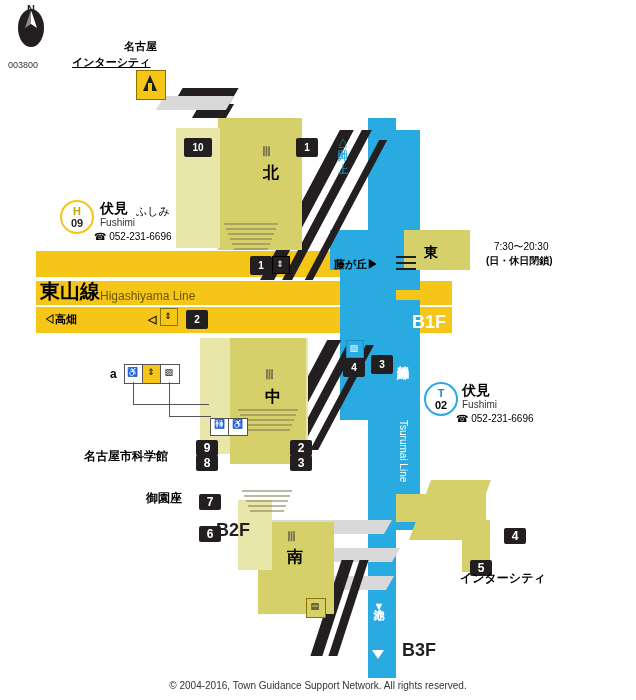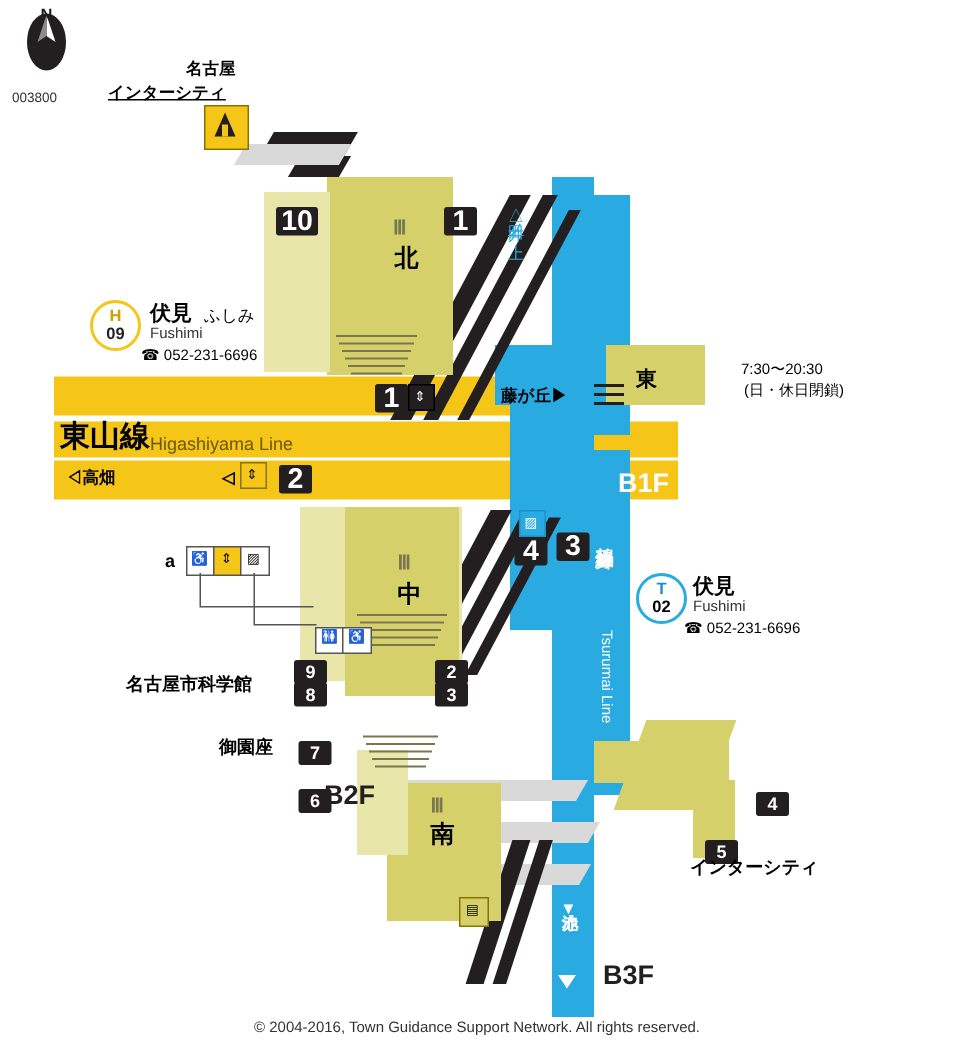--- a/index.html
+++ b/index.html
@@ -11,21 +11,21 @@
   
   .blk{position:absolute;background:#231f20;}
   .yel{position:absolute;background:#d6d06a;}
   .cyan{position:absolute;background:#29abe2;}
   .pale{position:absolute;background:#e8e6a8;}
   .gray{position:absolute;background:#d9d9d9;}
   
   .chip{position:absolute;background:#231f20;color:#ffffff;font-weight:bold;
         font-size:12px;line-height:14px;text-align:center;border-radius:2px;
         padding:1px 3px;font-family:"Liberation Sans", sans-serif;}
-  .chip.big{font-size:19px;line-height:17px;}
+  .chip.big{font-size:10px;line-height:17px;}
   
   .lbl{position:absolute;font-size:11px;line-height:13px;white-space:nowrap;}
   .lbl.b{font-weight:bold;}
   
   .bar-h{position:absolute;background:#f5c518;}
   
   .copyright{position:absolute;left:0;top:680px;width:636px;text-align:center;
              font-size:10px;color:#333;}
   .topcode{position:absolute;left:8px;top:60px;font-size:9px;color:#333;}
   
@@ -209,21 +209,21 @@
 
 <svg class="lay" style="left:396px;top:254px;" width="22" height="20">
   <g stroke="#231f20" stroke-width="2">
     <path d="M0 3 H20"></path>
       <path d="M0 9 H20"></path>
       <path d="M0 15 H20"></path>
   </g>
 </svg>
 
 <div class="hrs" style="left:494px;top:240px;">7:30〜20:30</div>
-<div class="hrs" style="left:496px;top:254px;">(日・休日閉鎖)</div>
+<div class="hrs" style="left:486px;top:254px;font-weight:bold;">(日・休日閉鎖)</div>
 
 <div class="lbl b" style="left:110px;top:368px;font-size:12px;">a</div>
 <div class="fbox" style="left:124px;top:364px;width:18px;height:18px;"></div>
 <div class="ficon" style="left:126px;top:367px;width:14px;">♿</div>
 <div class="fbox" style="left:142px;top:364px;width:18px;height:18px;background:#f5c518;"></div>
 <div class="ficon" style="left:144px;top:367px;width:14px;">⇕</div>
 <div class="fbox" style="left:160px;top:364px;width:18px;height:18px;"></div>
 <div class="ficon" style="left:162px;top:367px;width:14px;">▨</div>
 <div class="leaderv" style="left:133px;top:382px;height:22px;"></div>
 <div class="leader" style="left:133px;top:404px;width:76px;"></div>

